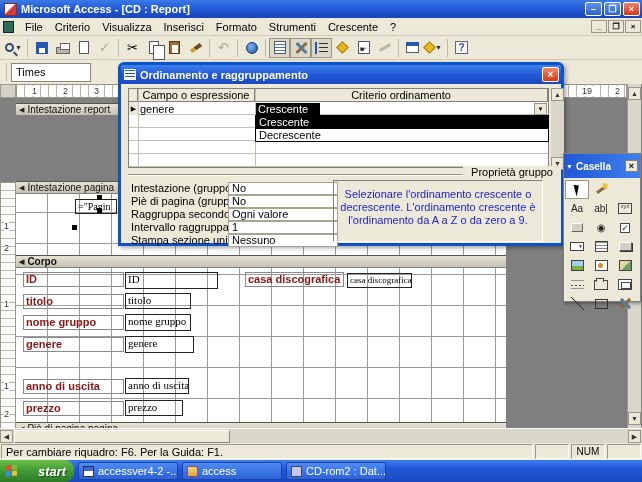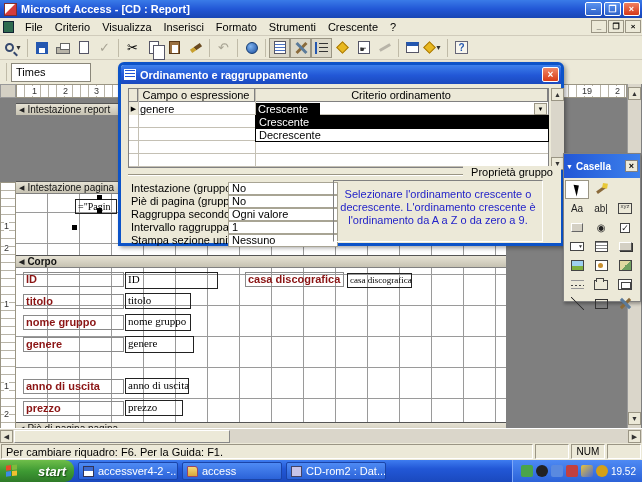--- a/index.html
+++ b/index.html
@@ -513,24 +513,15 @@
       <span>accessver4-2 -...</span>
     </div>
     <div class="taskbtn">
       <span class="tico ico-folder"></span>
       <span>access</span>
     </div>
     <div class="taskbtn">
       <span class="tico ico-db"></span>
       <span>CD-rom2 : Dat...</span>
     </div>
-    <div id="tray">
-      <span class="trayico" style="background:#4AA44A;"></span>
-      <span class="trayico" style="background:#222; border-radius:50%;"></span>
-      <span class="trayico" style="background:#5A8AE0;"></span>
-      <span class="trayico" style="background:#C24040;"></span>
-      <span class="trayico" style="background:linear-gradient(135deg,#E8C23A,#4A6AD0);"></span>
-      <span class="trayico" style="background:#D4A017; border-radius:50%;"></span>
-      <span>19.52</span>
-    </div>
   </div>
 
 </div>
 
 </body></html>

